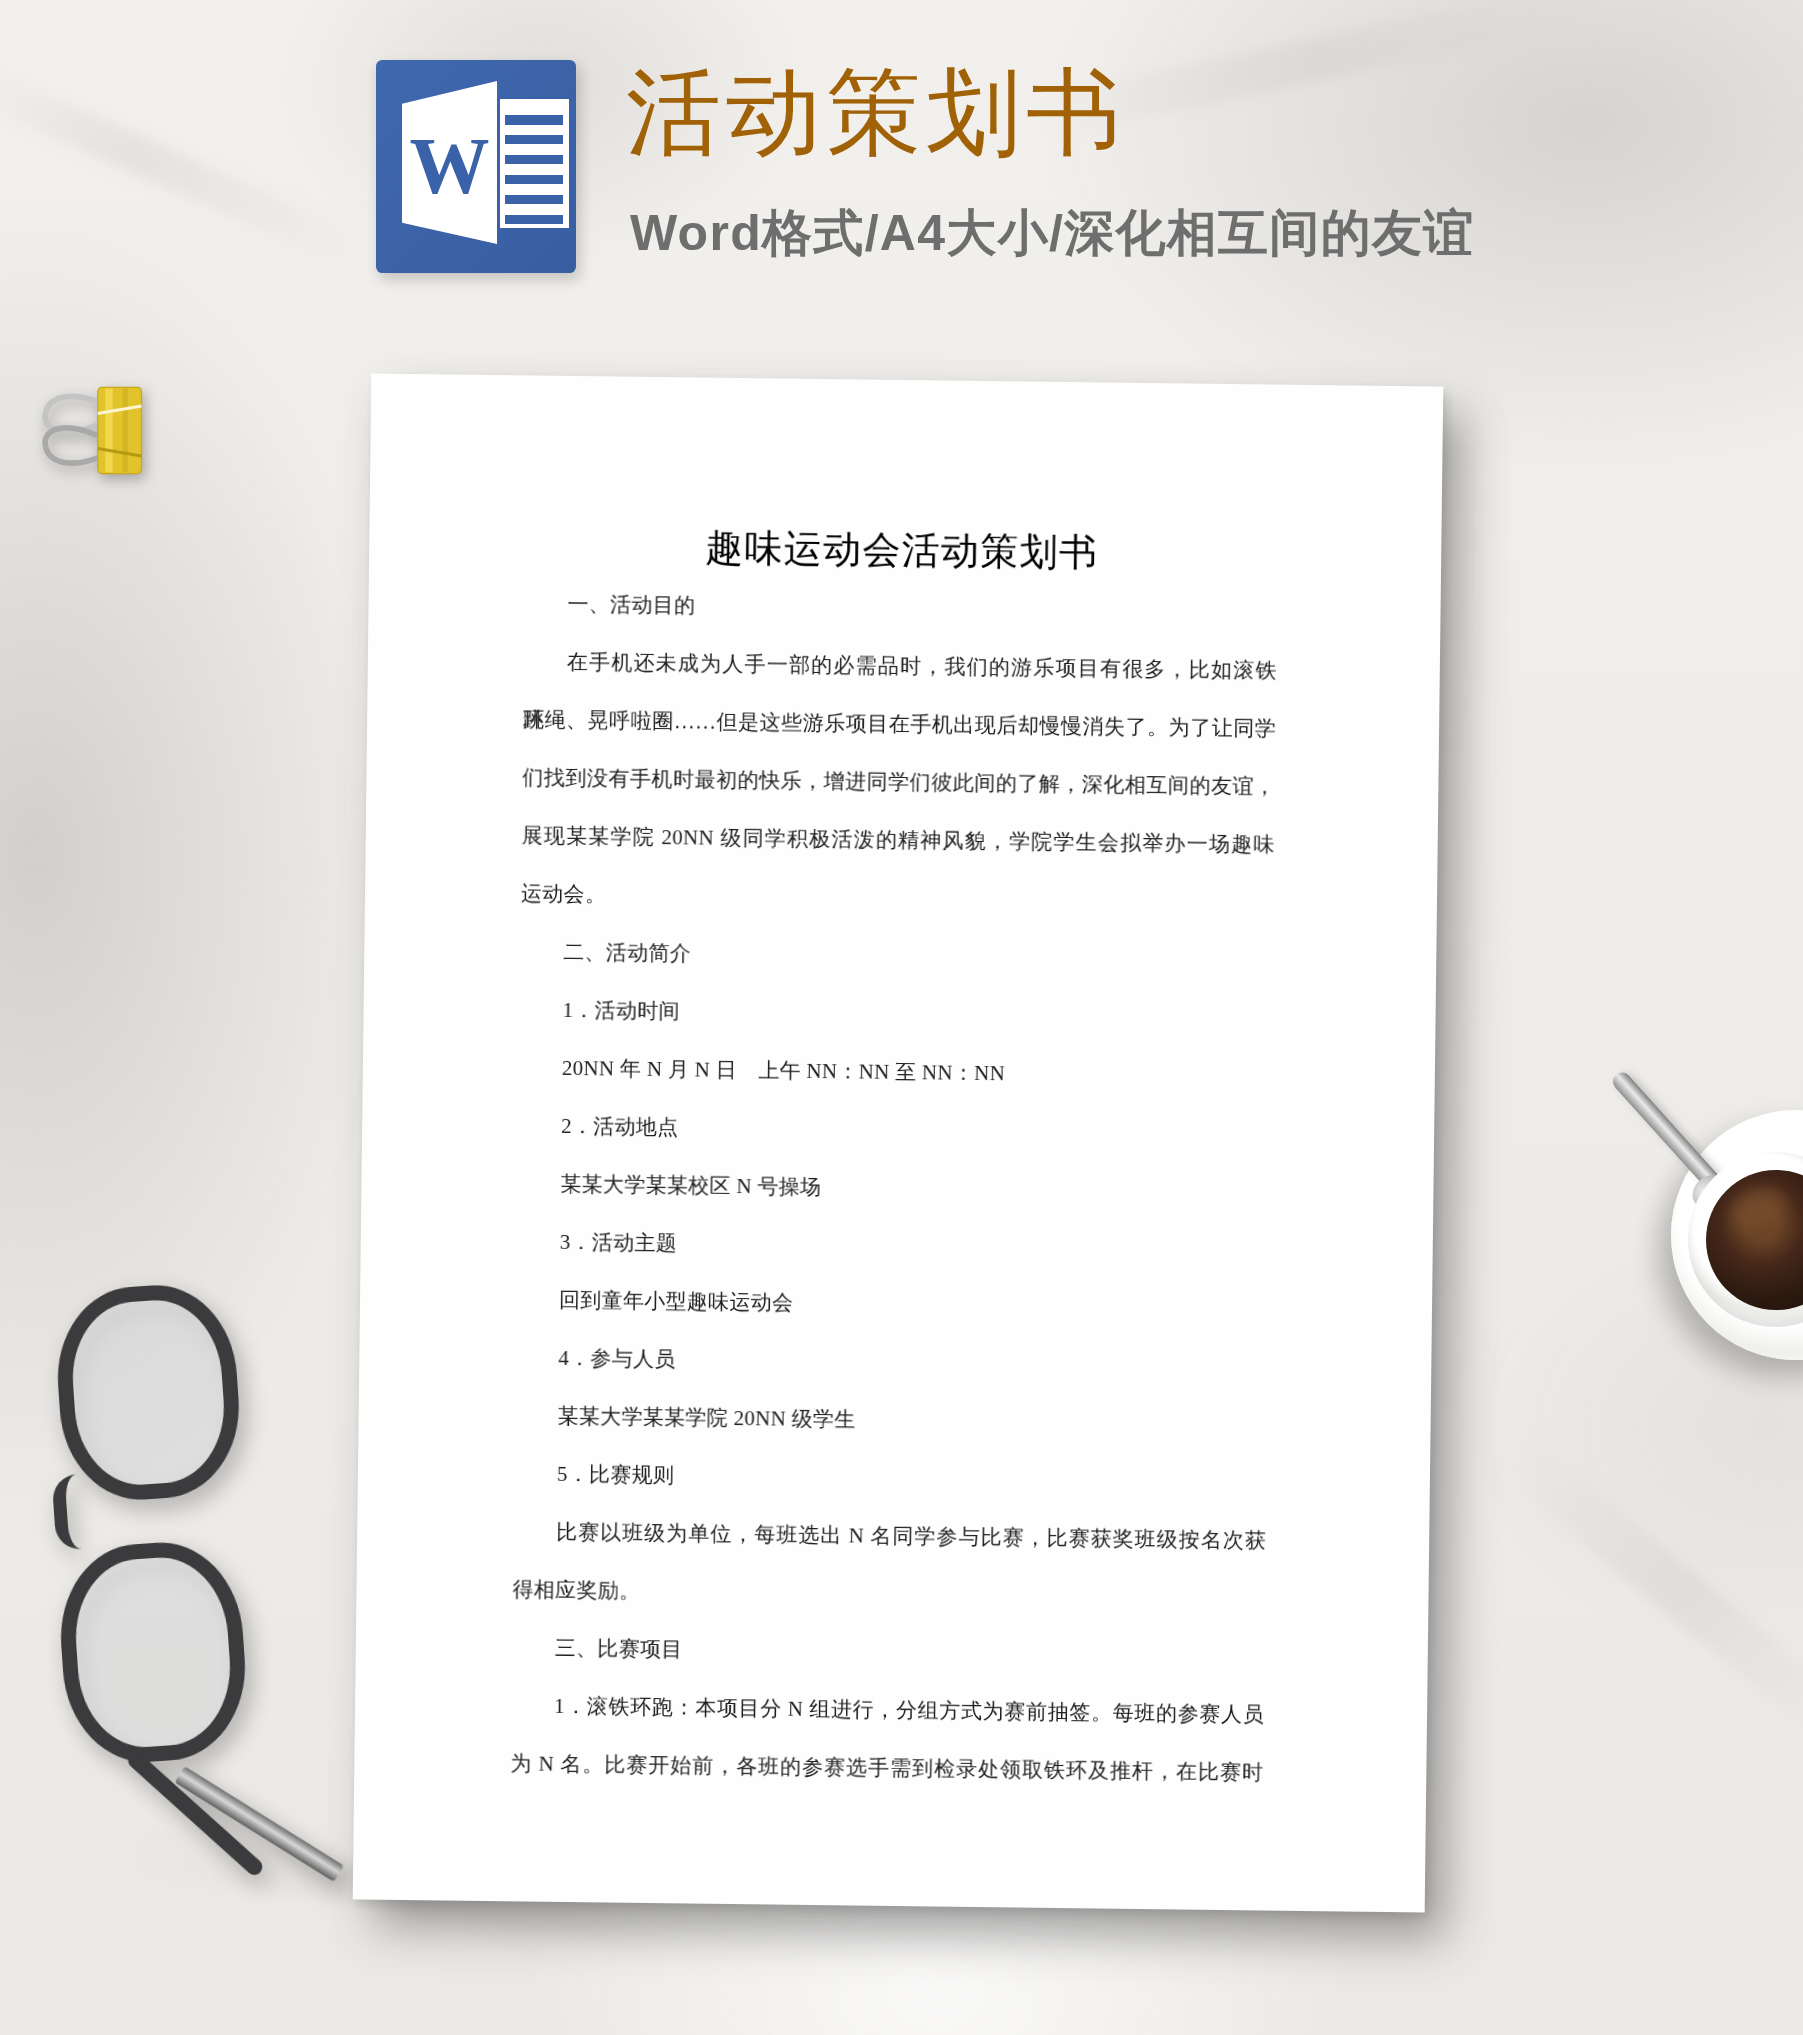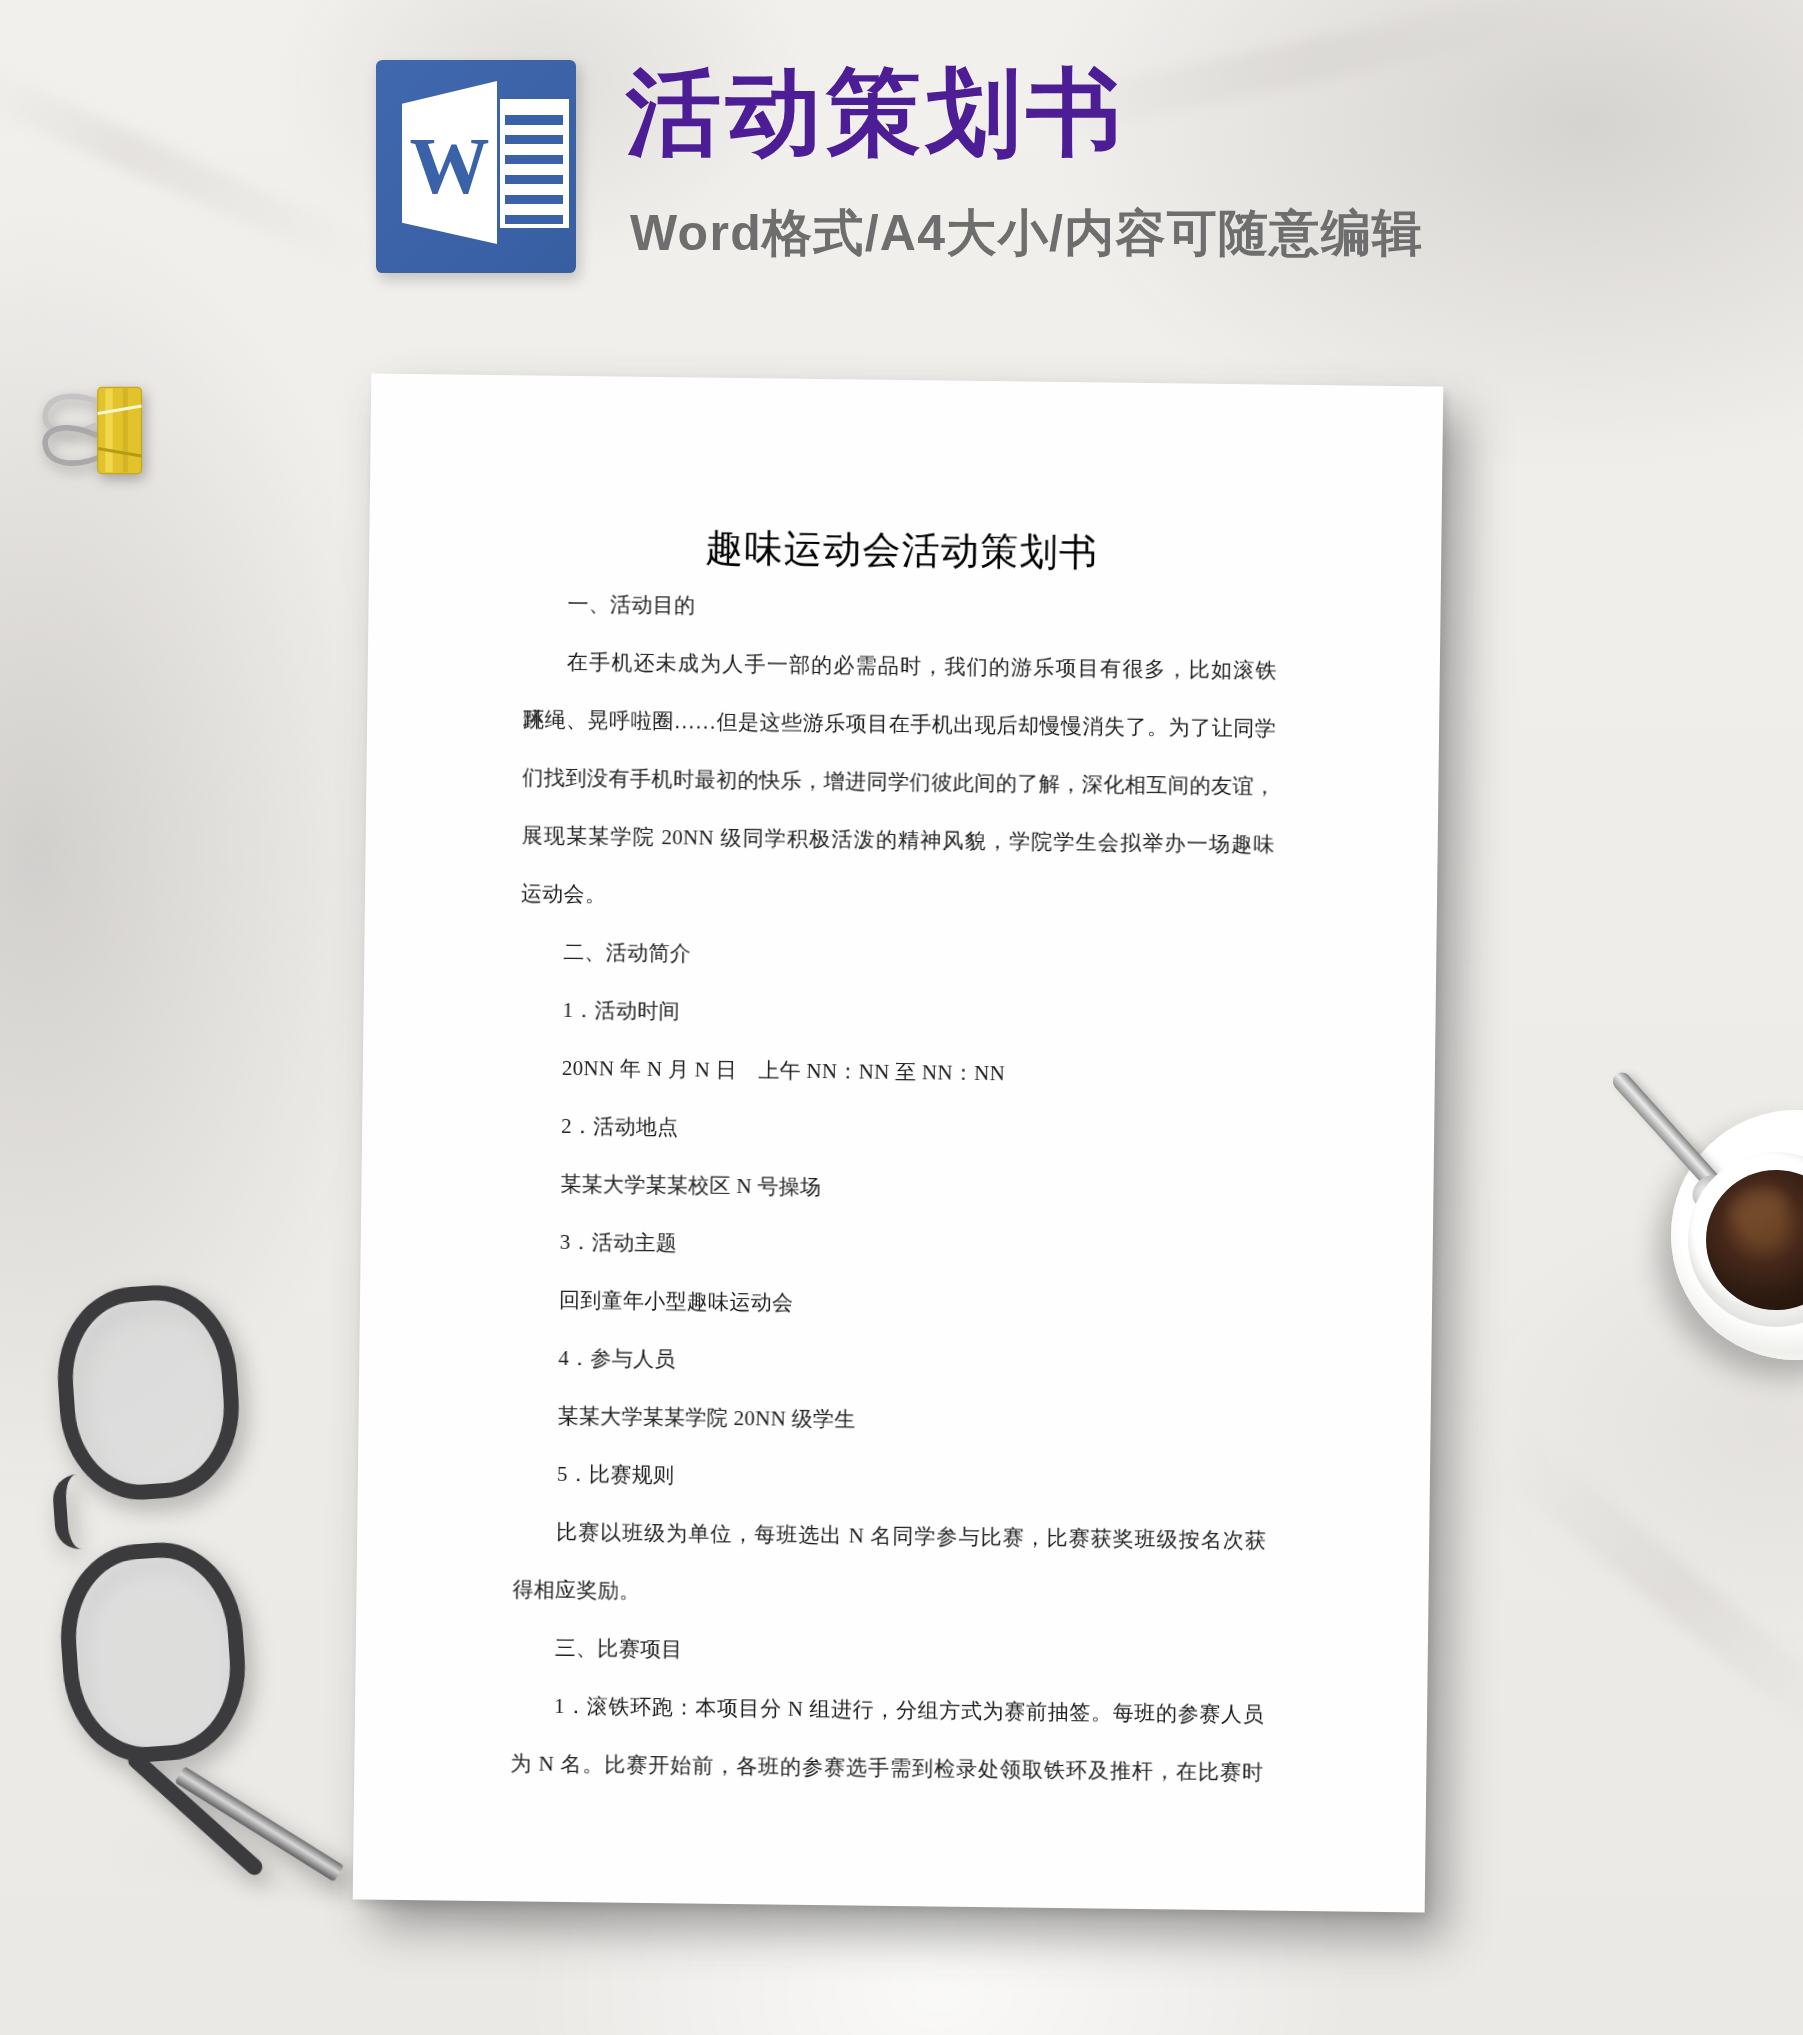--- a/index.html
+++ b/index.html
@@ -30,21 +30,21 @@
   .word-icon{position:absolute;left:376px;top:60px;width:200px;height:213px;
     background:linear-gradient(135deg,#4068AE,#385EA2);border-radius:6.3px;
     box-shadow:3.8px 6.3px 13.8px rgba(0,0,0,.18);}
   .icon-sheet{position:absolute;left:124px;top:39px;width:69px;height:129px;background:#fff;}
   .icon-sheet .bar{position:absolute;left:5px;width:58px;height:9.4px;background:#3A62A8;}
   .icon-cover{position:absolute;left:26px;top:21px;width:95px;height:163px;background:#fff;
     clip-path:polygon(0 14%,100% 0,100% 100%,0 87%);display:flex;align-items:center;justify-content:center;}
   .icon-w{font-family:"Liberation Serif","DejaVu Serif",serif;font-weight:700;
     font-size:80px;color:#3A62A8;transform:translateY(3.8px);}
   .hdr-title{position:absolute;left:626px;top:53px;font-size:95px;line-height:119px;
-    font-weight:700;color:#4c1d95;letter-spacing:5px;white-space:nowrap;}
+    font-weight:400;color:#a16207;letter-spacing:5px;white-space:nowrap;}
   .hdr-sub{position:absolute;left:630px;top:199px;font-size:50px;line-height:69px;
     font-weight:700;color:#6E6E6E;letter-spacing:1.3px;white-space:nowrap;}
 
   
   .page{position:absolute;left:362px;top:380px;width:1072px;height:1526px;background:#FEFEFE;
     transform:rotate(0.7deg);transform-origin:50% 50%;
     box-shadow:21px 26px 44px rgba(60,60,60,.45),3.8px 5px 10px rgba(0,0,0,.12);
     padding:0 163px 0 156px;box-sizing:border-box;
     font-family:"Liberation Serif","DejaVu Serif",serif;color:#1d1d1d;}
   .doc-title{margin-top:141px;height:58px;line-height:58px;font-size:38px;color:#000;
@@ -104,21 +104,21 @@
     <div class="bar" style="top:56px"></div>
     <div class="bar" style="top:76px"></div>
     <div class="bar" style="top:96px"></div>
     <div class="bar" style="top:116px"></div>
   </div>
   <div class="icon-cover">
     <span class="icon-w">W</span>
   </div>
 </div>
 <div class="hdr-title">活动策划书</div>
-<div class="hdr-sub">Word格式/A4大小/内容可随意编辑</div>
+<div class="hdr-sub">Word格式/A4大小/深化相互间的友谊</div>
 
 <div class="clip">
   <svg width="113" height="100" viewBox="0 0 180 160">
     <g fill="none" stroke="#b6b6b6" stroke-width="9" stroke-linecap="round">
       <path d="M112,38 C60,14 20,24 16,54 C13,78 44,92 96,72" stroke="#c4c4c4"></path>
       <path d="M112,118 C60,142 20,132 16,102 C13,78 44,64 96,86" stroke="#a9a9a9"></path>
       <path d="M112,38 L128,60" stroke="#c4c4c4"></path>
       <path d="M112,118 L128,96" stroke="#a9a9a9"></path>
     </g>
     <rect x="100" y="10" width="70" height="138" rx="7" fill="#E3C32B" stroke="#c7a81c" stroke-width="2"></rect>

